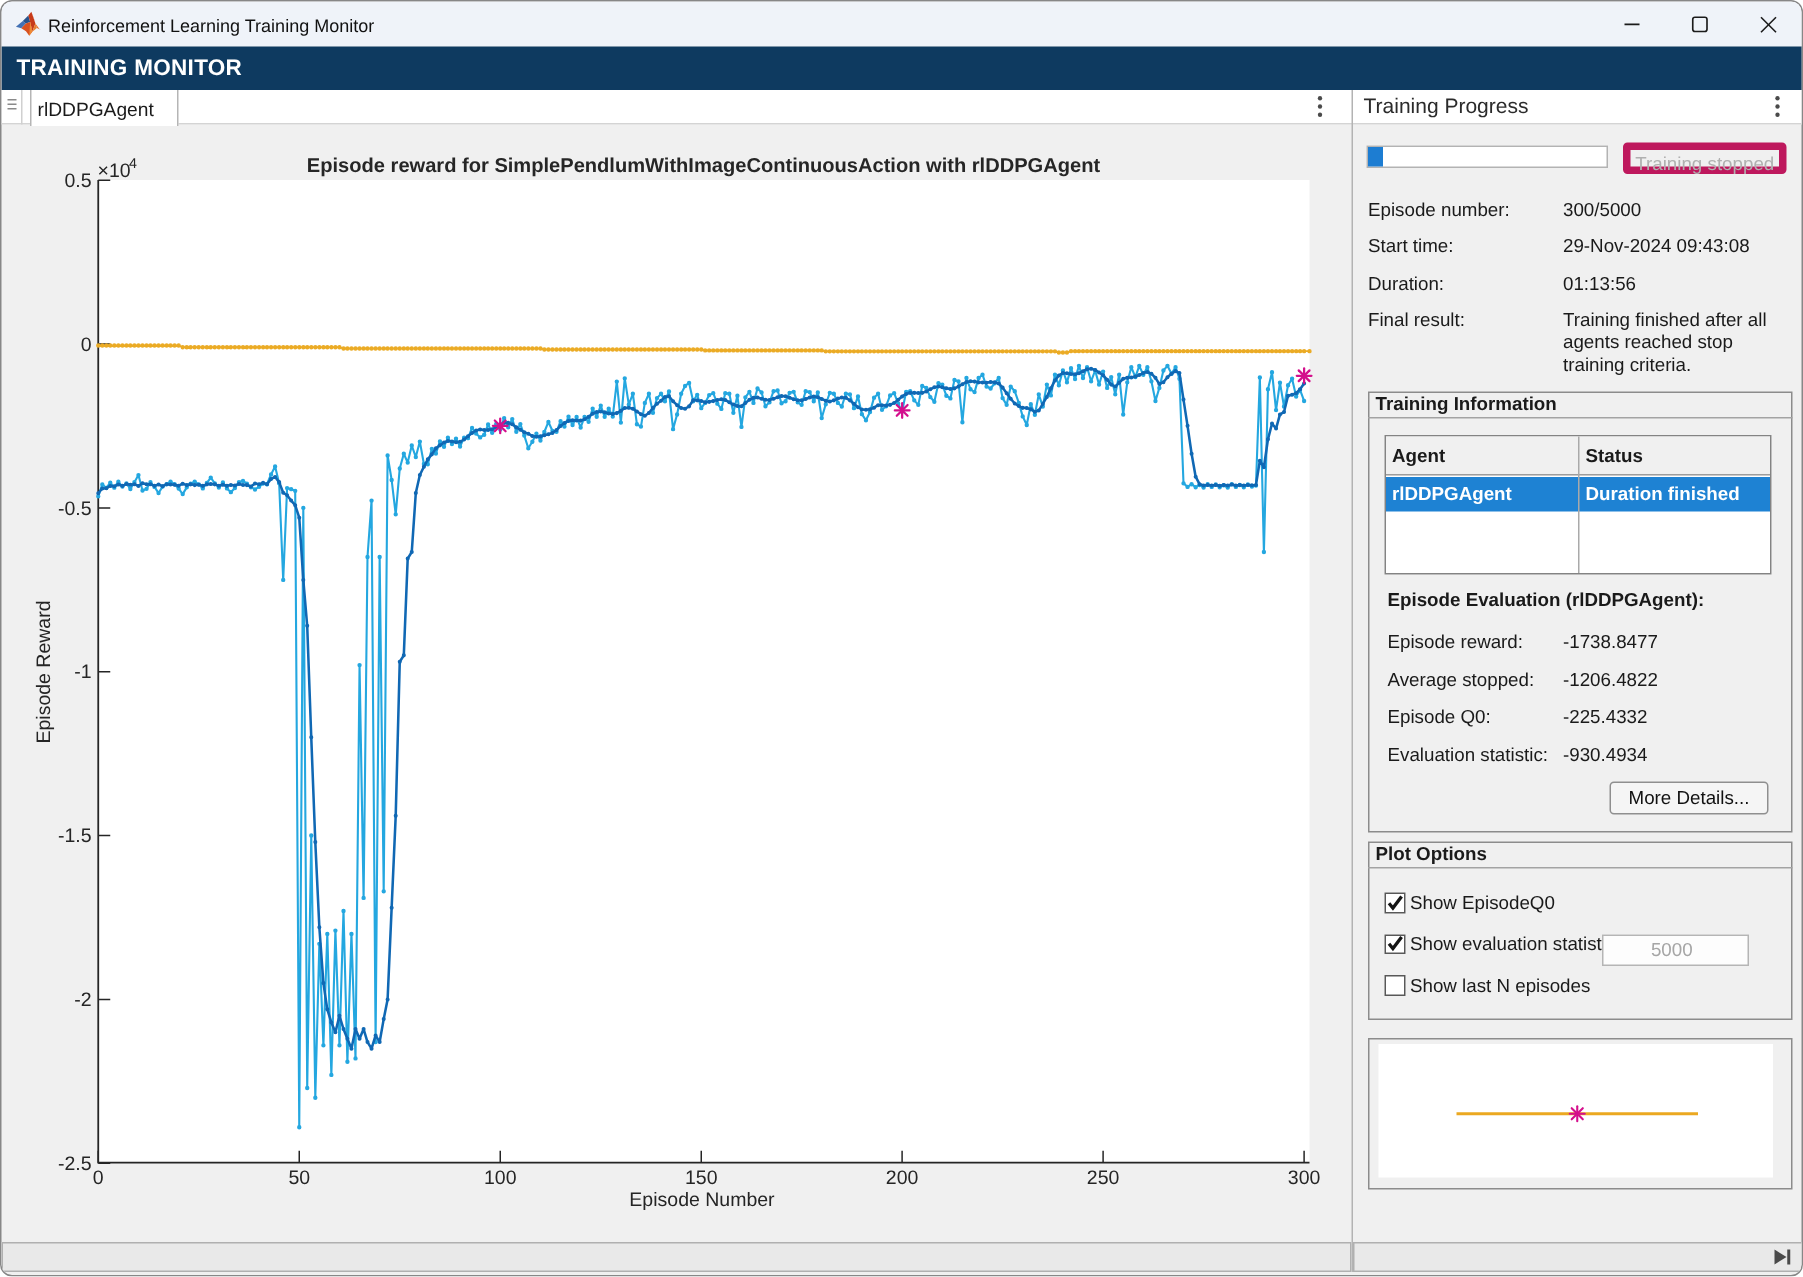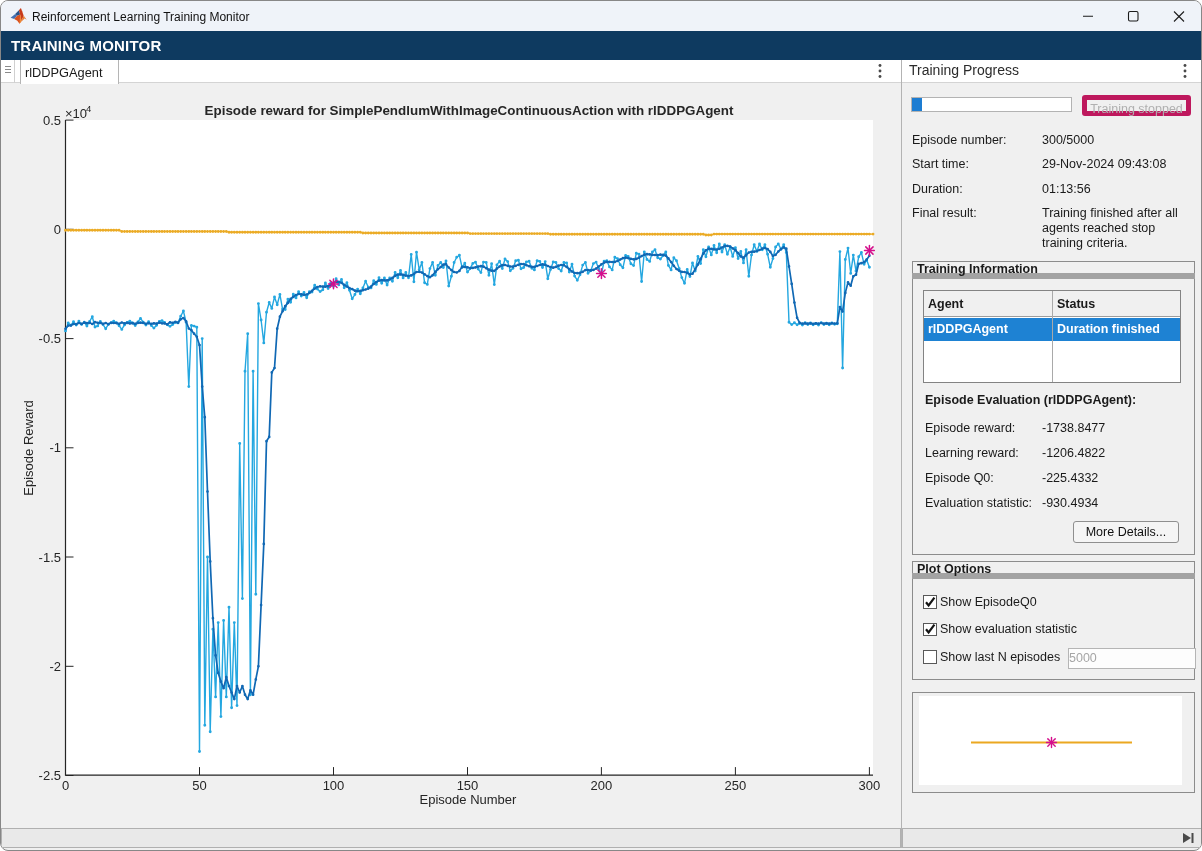--- a/index.html
+++ b/index.html
@@ -1,20 +1,20 @@
 <!DOCTYPE html>
 <html><head><meta charset="utf-8"><style>
 *{margin:0;padding:0;box-sizing:border-box}
 html,body{width:1202px;height:851px;background:#fff;font-family:"Liberation Sans",sans-serif;-webkit-font-smoothing:antialiased}
 .win{position:relative;width:1202px;height:851px;border-radius:8px;overflow:hidden;background:#f0f0f0;border:1px solid #878787}
 .abs{position:absolute}
 .lbl{position:absolute;font-size:12.5px;color:#1a1a1a;line-height:15px;white-space:nowrap}
 .bld{font-weight:bold}
 .box{position:absolute;border:1px solid #8c8c8c;background:#f0f0f0}
-.bhd{position:absolute;left:0;top:0;right:0;height:18px;border-bottom:6px solid #a3a3a3;font-size:12.5px;font-weight:bold;color:#1a1a1a;padding-left:5px;line-height:17px}
+.bhd{position:absolute;left:0;top:0;right:0;height:18px;border-bottom:1px solid #a3a3a3;font-size:12.5px;font-weight:bold;color:#1a1a1a;padding-left:5px;line-height:17px}
 .cb{position:absolute;width:13.5px;height:13.5px;background:#fff;border:1.4px solid #585858;border-radius:0}
 </style></head><body>
 <div class="win">
     <div class="abs" style="left:0;top:0;width:1202px;height:30px;background:#eff3f9"></div>
     <svg class="abs" style="left:9px;top:6px" width="18" height="17" viewBox="0 0 18 17">
 <polygon points="0.6,10.8 5.2,7.0 7.2,8.7 4.2,11.9" fill="#4371b4"></polygon>
 <polygon points="5.2,7.0 8.9,3.3 10.1,7.6 7.2,8.7" fill="#27538c"></polygon>
 <polygon points="8.9,3.3 10.9,0.9 13.6,8.6 11.6,14.0 10.1,7.6" fill="#c73a19"></polygon>
 <polygon points="10.9,0.9 12.4,4.6 13.6,8.6" fill="#de5c22"></polygon>
 <polygon points="13.6,8.6 16.3,12.3 17.4,13.0 14.6,11.6" fill="#e06b28"></polygon>
@@ -125,42 +125,42 @@
     <div class="abs" style="left:923px;top:290px;width:256px;height:26px;background:#f0f0f0;border-bottom:1px solid #9c9c9c"></div>
     <div class="lbl bld" style="left:927px;top:296px">Agent</div>
     <div class="lbl bld" style="left:1056px;top:296px">Status</div>
     <div class="abs" style="left:923px;top:317px;width:256px;height:23px;background:#1e82d3"></div>
     <div class="lbl bld" style="left:927px;top:321px;color:#fff">rlDDPGAgent</div>
     <div class="lbl bld" style="left:1056px;top:321px;color:#fff">Duration finished</div>
     <div class="abs" style="left:1051px;top:290px;width:1px;height:91px;background:#a9a9a9"></div>
     <div class="lbl bld" style="left:924px;top:391.5px">Episode Evaluation (rlDDPGAgent):</div>
     <div class="lbl" style="left:924px;top:419.5px">Episode reward:</div>
     <div class="lbl" style="left:1041px;top:419.5px">-1738.8477</div>
-    <div class="lbl" style="left:924px;top:444.5px">Learning reward:</div>
+    <div class="lbl" style="left:924px;top:444.5px">Average stopped:</div>
     <div class="lbl" style="left:1041px;top:444.5px">-1206.4822</div>
     <div class="lbl" style="left:924px;top:469.5px">Episode Q0:</div>
     <div class="lbl" style="left:1041px;top:469.5px">-225.4332</div>
     <div class="lbl" style="left:924px;top:494.5px">Evaluation statistic:</div>
     <div class="lbl" style="left:1041px;top:494.5px">-930.4934</div>
     <div class="abs" style="left:1072px;top:520px;width:106px;height:22px;border:1px solid #8f8f8f;border-radius:3px;background:#f5f5f5;font-size:12.5px;color:#111;text-align:center;line-height:20px">More Details...</div>
     <div class="box" style="left:911px;top:560px;width:283px;height:119px"></div>
     <div class="abs bhd" style="left:911px;top:560px;width:283px">Plot Options</div>
     <div class="cb" style="left:922px;top:594px"></div>
     <svg class="abs" style="left:923px;top:595px" width="12" height="12" viewBox="0 0 12 12">
       <path d="M2 6.2 4.6 9.4 10.4 1.6" stroke="#151515" stroke-width="2.2" fill="none"></path>
     </svg>
     <div class="lbl" style="left:939px;top:593.5px">Show EpisodeQ0</div>
     <div class="cb" style="left:922px;top:621.5px"></div>
     <svg class="abs" style="left:923px;top:622px" width="12" height="12" viewBox="0 0 12 12">
       <path d="M2 6.2 4.6 9.4 10.4 1.6" stroke="#151515" stroke-width="2.2" fill="none"></path>
     </svg>
     <div class="lbl" style="left:939px;top:621.0px">Show evaluation statistic</div>
     <div class="cb" style="left:922px;top:649px"></div>
     <div class="lbl" style="left:939px;top:648.5px">Show last N episodes</div>
-    <div class="abs" style="left:1067px;top:647px;width:128px;height:21px;background:#fdfdfd;border:1px solid #b5b5b5;font-size:12.5px;color:#a6a6a6;text-align:left;line-height:19px;padding-right:5px">5000</div>
+    <div class="abs" style="left:1067px;top:622px;width:98px;height:21px;background:#fdfdfd;border:1px solid #b5b5b5;font-size:12.5px;color:#a6a6a6;text-align:center;line-height:19px;padding-right:5px">5000</div>
     <div class="box" style="left:911px;top:691px;width:283px;height:101px"></div>
     <div class="abs" style="left:918px;top:695px;width:263px;height:89px;background:#fff"></div>
     <svg class="abs" style="left:918px;top:695px" width="263" height="89" viewBox="0 0 263 89">
       <line x1="52" y1="46.5" x2="213" y2="46.5" stroke="#EBA821" stroke-width="2"></line>
       <g stroke="#D40F8C" stroke-width="1.4" stroke-linecap="round">
         <line x1="132.5" y1="41.5" x2="132.5" y2="51.5"></line>
         <line x1="127.5" y1="46.5" x2="137.5" y2="46.5"></line>
         <line x1="128.8" y1="42.8" x2="136.2" y2="50.2"></line>
         <line x1="128.8" y1="50.2" x2="136.2" y2="42.8"></line>
       </g>

